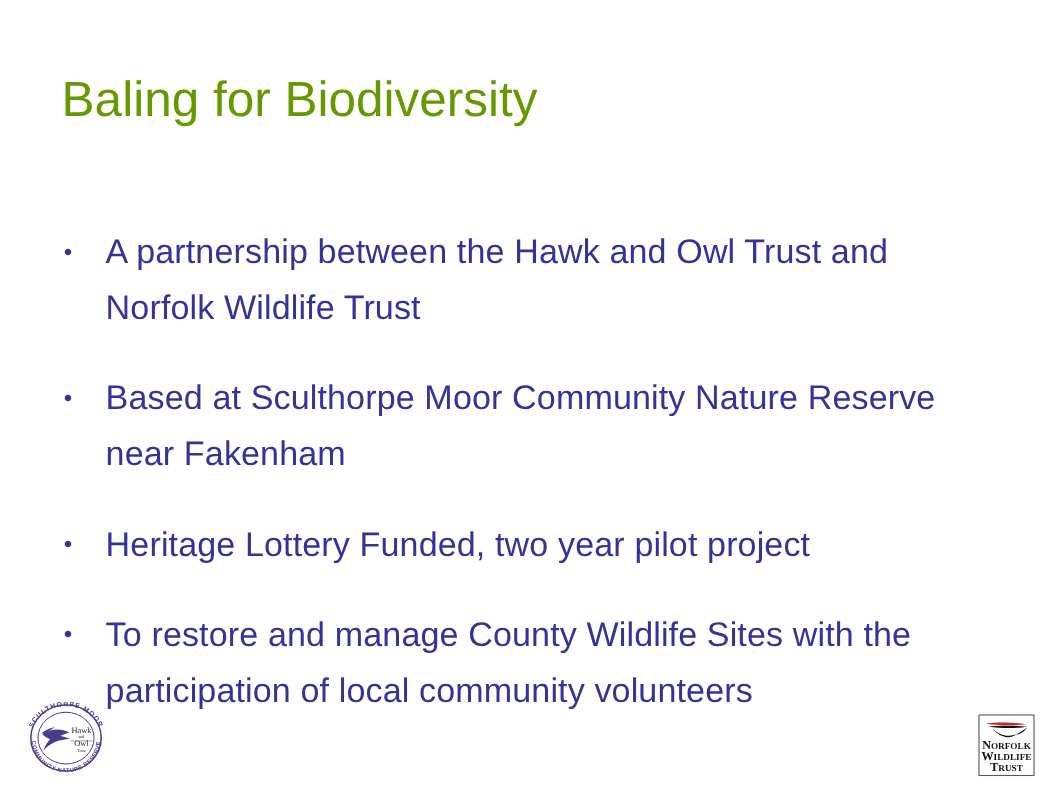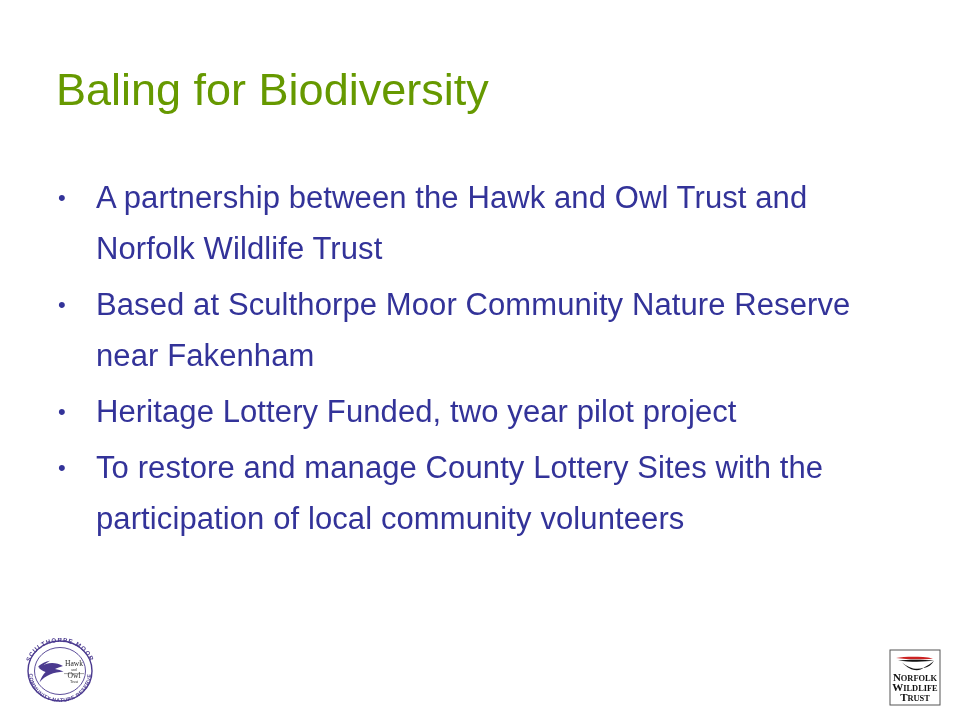--- a/index.html
+++ b/index.html
@@ -54,20 +54,21 @@
     top: 0;
     width: 22px;
     height: 51px;
     line-height: 51px;
     text-align: left;
     color: #333399;
     font-size: 22px;
   }
   .bullet-text {
     display: block;
+    margin-top: 31px;
   }
 
   
   #logo-sculthorpe {
     position: absolute;
     left: 16px;
     top: 638px;
     width: 88px;
     height: 66px;
   }
@@ -103,21 +104,21 @@
       <span class="bullet-text">Based at Sculthorpe Moor Community Nature Reserve near Fakenham</span>
     </li>
 
     <li class="bullet-item">
       <span class="bullet-marker">•</span>
       <span class="bullet-text">Heritage Lottery Funded, two year pilot project</span>
     </li>
 
     <li class="bullet-item">
       <span class="bullet-marker">•</span>
-      <span class="bullet-text">To restore and manage County Lottery Sites with the participation of local community volunteers</span>
+      <span class="bullet-text">To restore and manage County Wildlife Sites with the participation of local community volunteers</span>
     </li>
 
   </ul>
 
   <div id="logo-sculthorpe">
     <svg viewBox="0 0 88 66" width="88" height="66" xmlns="http://www.w3.org/2000/svg">
       <defs>
         <path id="arcTop" d="M 12 34 A 32 30 0 0 1 76 34" fill="none"></path>
         <path id="arcBot" d="M 13 35 A 31 29 0 0 0 75 35" fill="none"></path>
       </defs>

